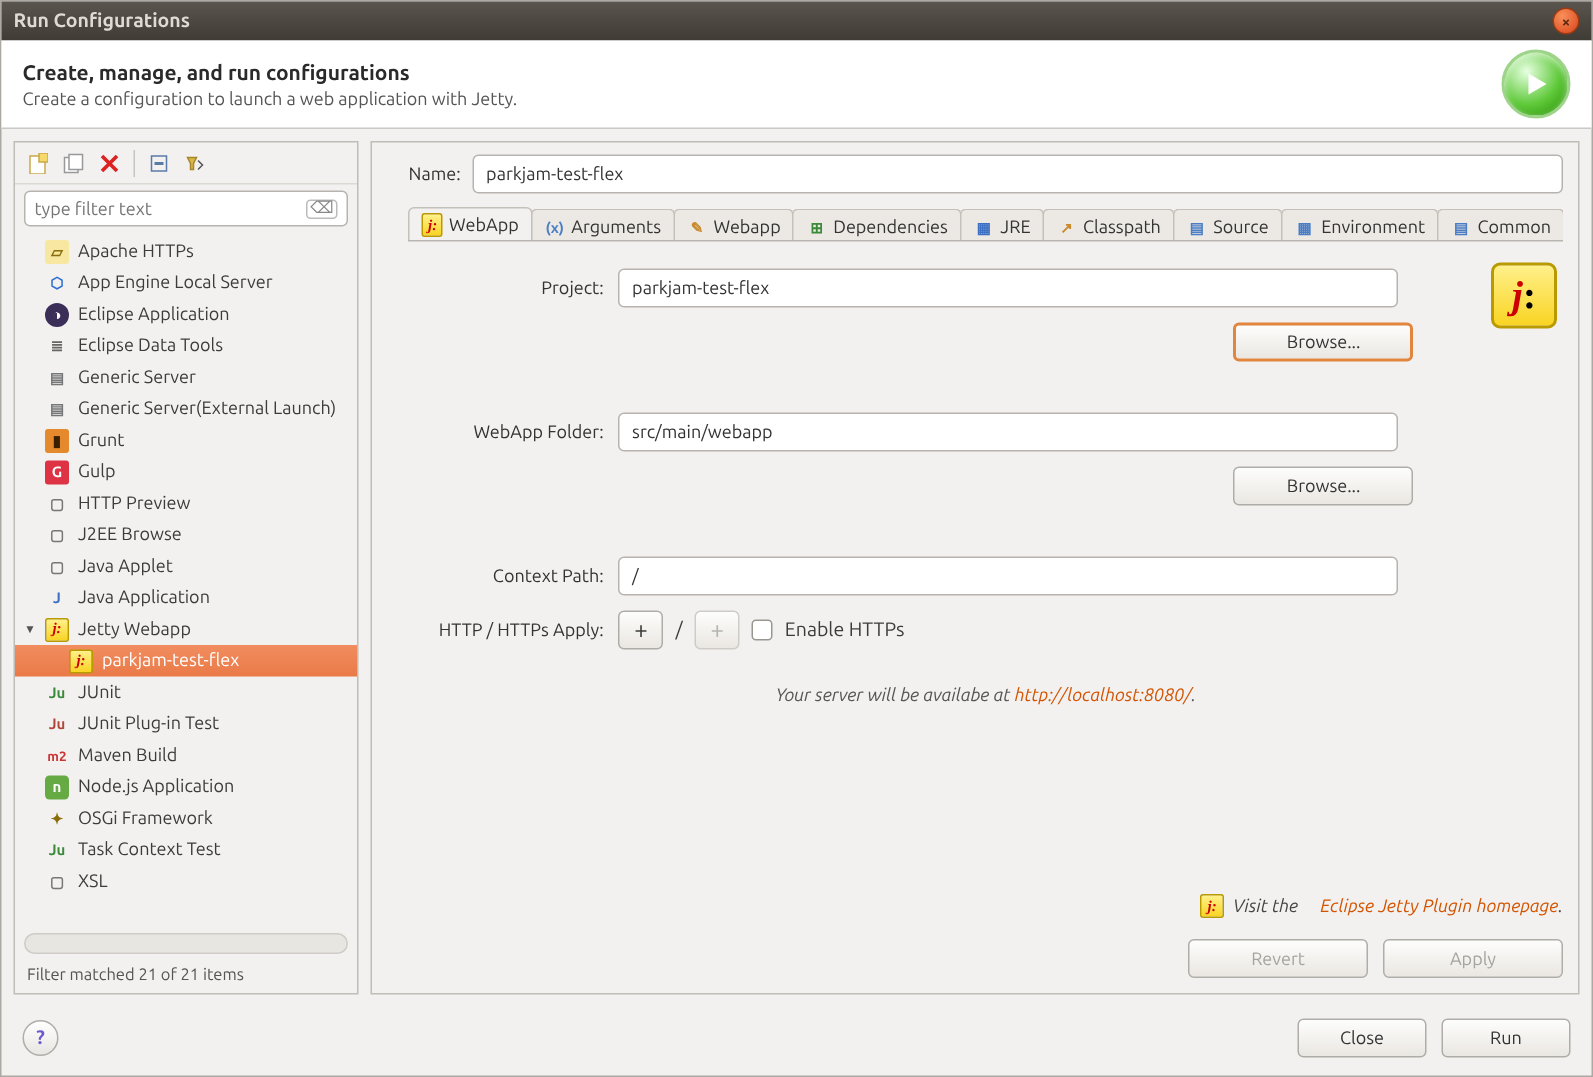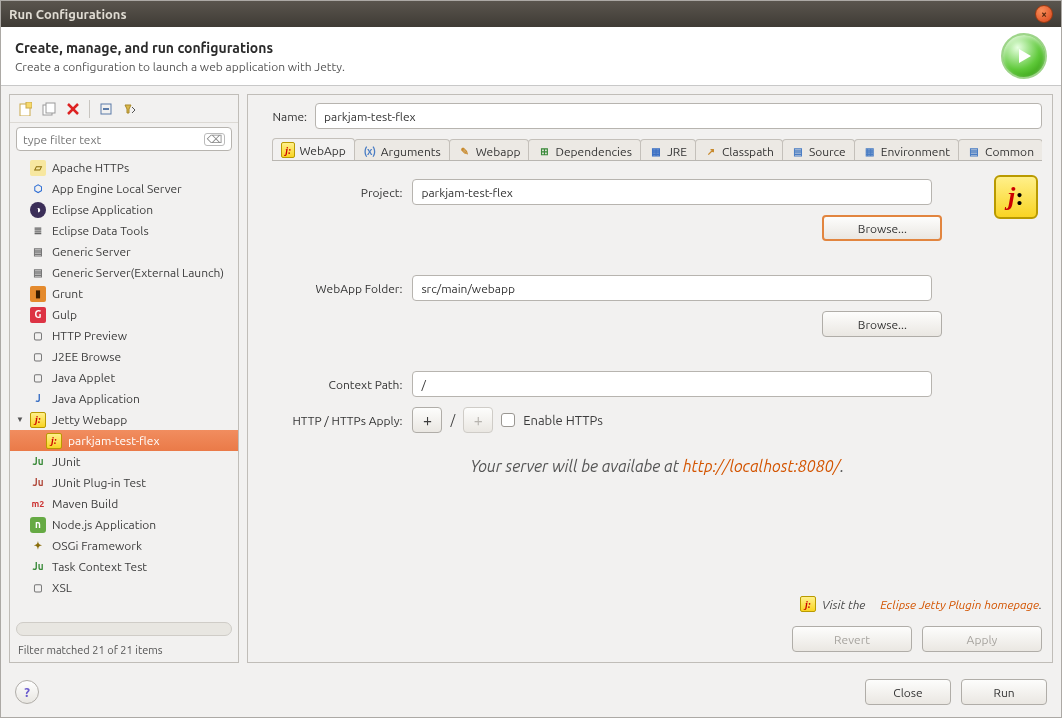--- a/index.html
+++ b/index.html
@@ -65,21 +65,21 @@
 
 .logo-j { position:absolute; right:4px; top:14px; width:44px; height:44px; border-radius:6px; border:2px solid #b99a00; background:linear-gradient(#fff08a,#f9d423); display:flex; align-items:center; justify-content:center;}
 .logo-j span { font-family: Georgia, serif; font-size:26px; font-weight:bold; font-style:italic; color:#c00; }
 .logo-j .colon { color:#000; font-style:normal;}
 
 .port-row { display:flex; align-items:center; gap:8px; margin-left:0;}
 .sqbtn { width:30px; height:26px; border:1px solid #b0ada8; border-radius:4px; background:linear-gradient(#fdfdfc,#eae7e2); font-size:16px; display:flex; align-items:center; justify-content:center;}
 .sqbtn.dis { color:#b7b4af; border-color:#cfccc7;}
 .chk { width:14px; height:14px; border:1px solid #9a9792; border-radius:3px; background:#fff;}
 
-.info-text { text-align:center; font-size:16px; font-style:italic; color:#555; margin-top:14px;}
+.info-text { text-align:center; font-size:12px; font-style:italic; color:#555; margin-top:14px;}
 .info-text a { color:#d35400; }
 
 .homepage-row { display:flex; justify-content:flex-end; align-items:center; gap:6px; font-size:12px; font-style:italic; color:#444; margin-top:auto;}
 .homepage-row a { color:#d35400;margin-left:12px; }
 
 .right-inner { display:flex; flex-direction:column; height:100%;}
 .right-main { flex:1; display:flex; flex-direction:column;}
 
 .bottom-btns { display:flex; justify-content:flex-end; gap:10px; padding-top:14px; }
 

